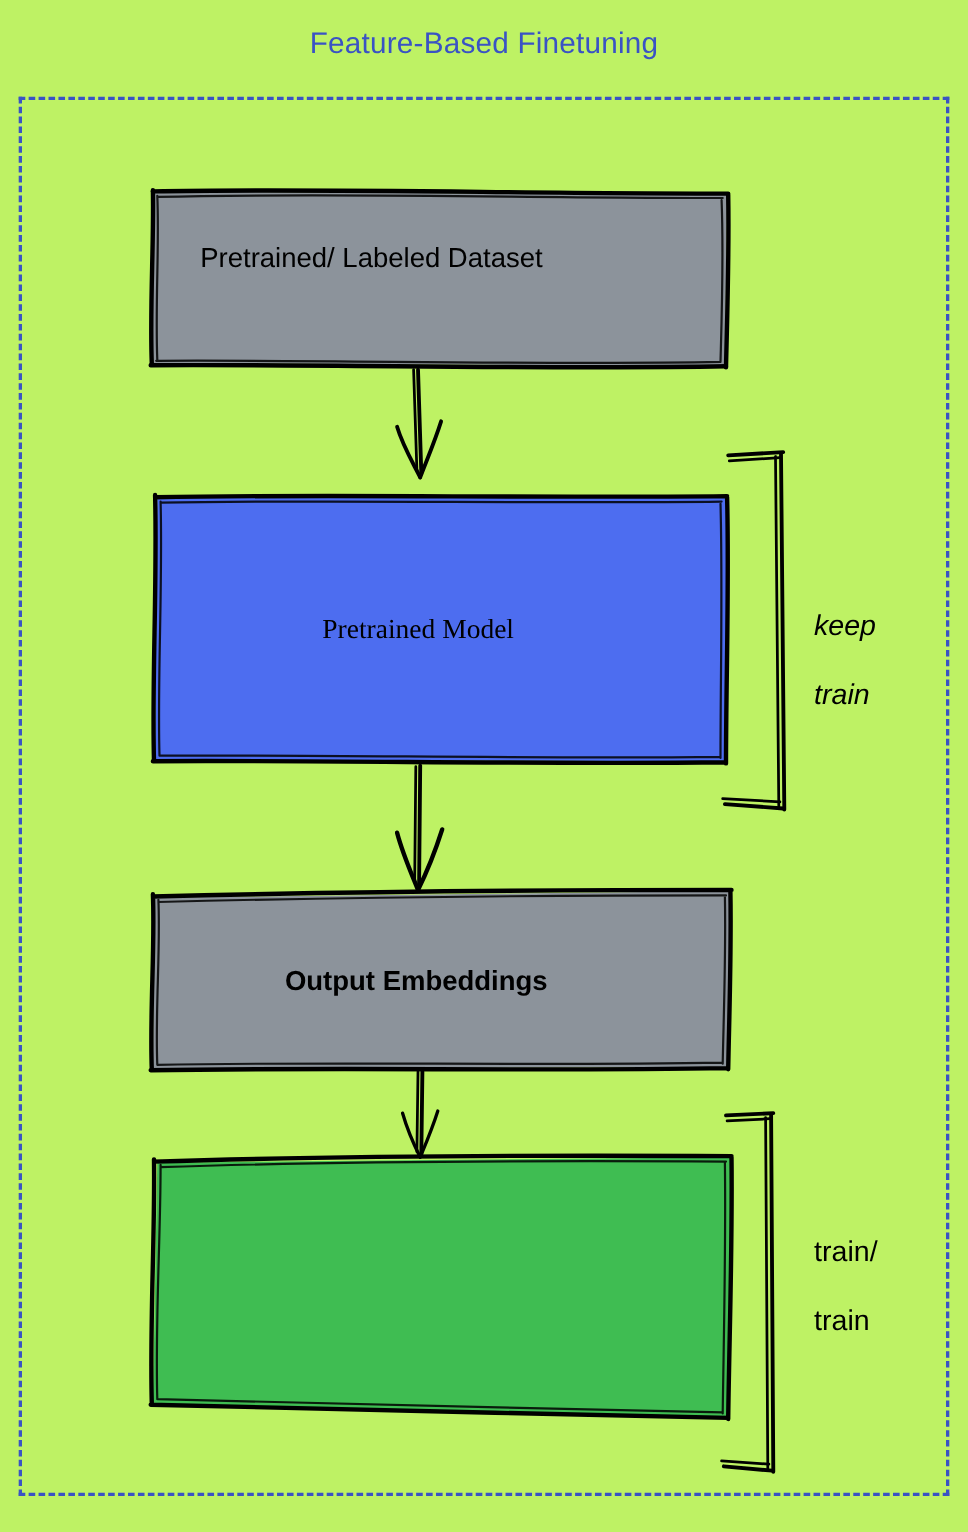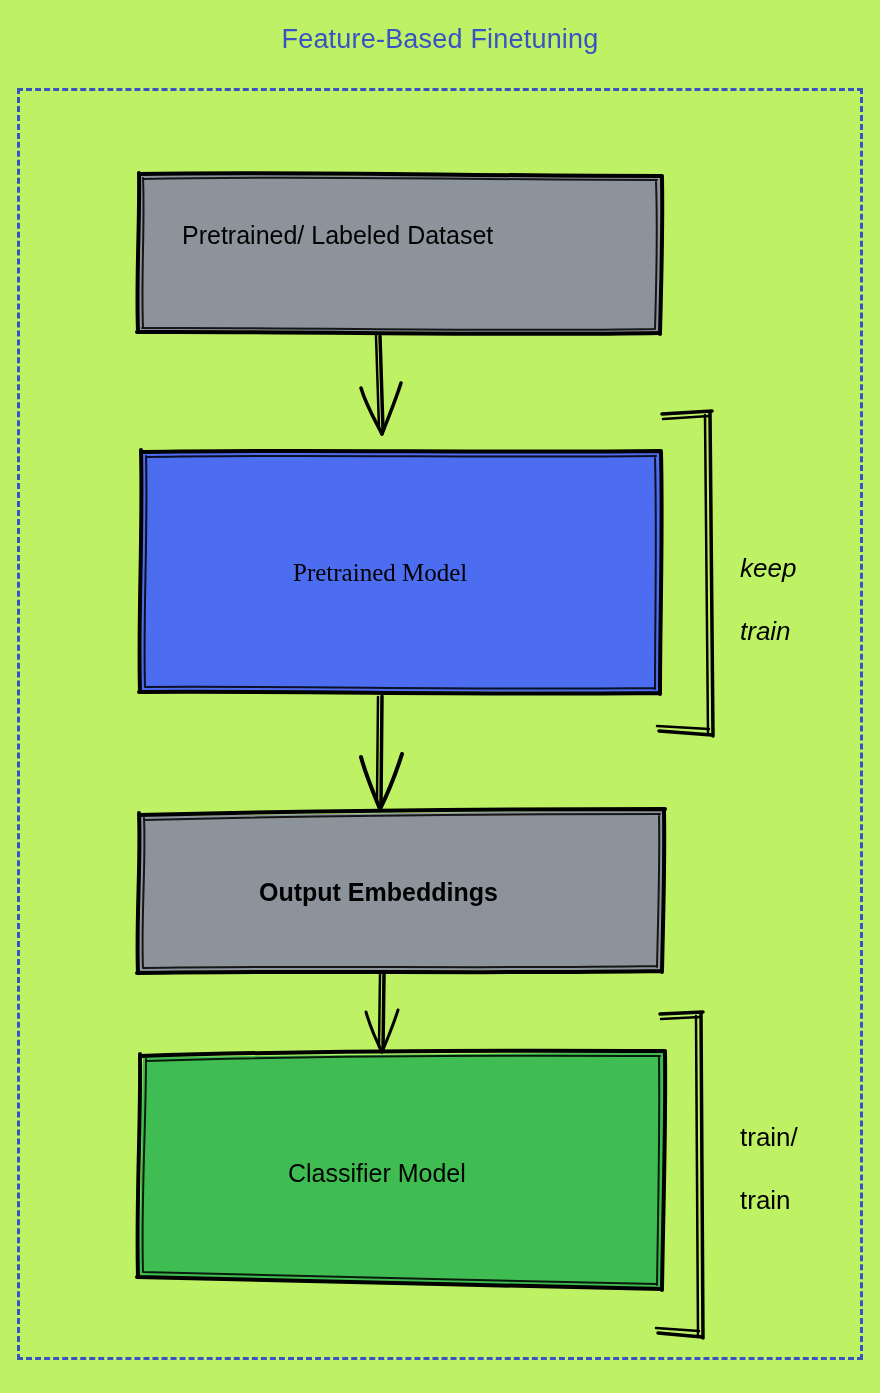--- a/index.html
+++ b/index.html
@@ -167,21 +167,20 @@
     </g>
 
   </svg>
 
   <div class="node-label" id="label-dataset">Pretrained/ Labeled Dataset</div>
 
   <div class="node-label" id="label-pretrained">Pretrained Model</div>
 
   <div class="node-label" id="label-embeddings">Output Embeddings</div>
 
-  <div class="node-label" id="label-classifier">Classifier Model</div>
 
   <div class="side-label" id="side-label-frozen">
     <div>keep</div>
     <div>train</div>
   </div>
 
   <div class="side-label" id="side-label-train">
     <div>train/</div>
     <div>train</div>
   </div>

